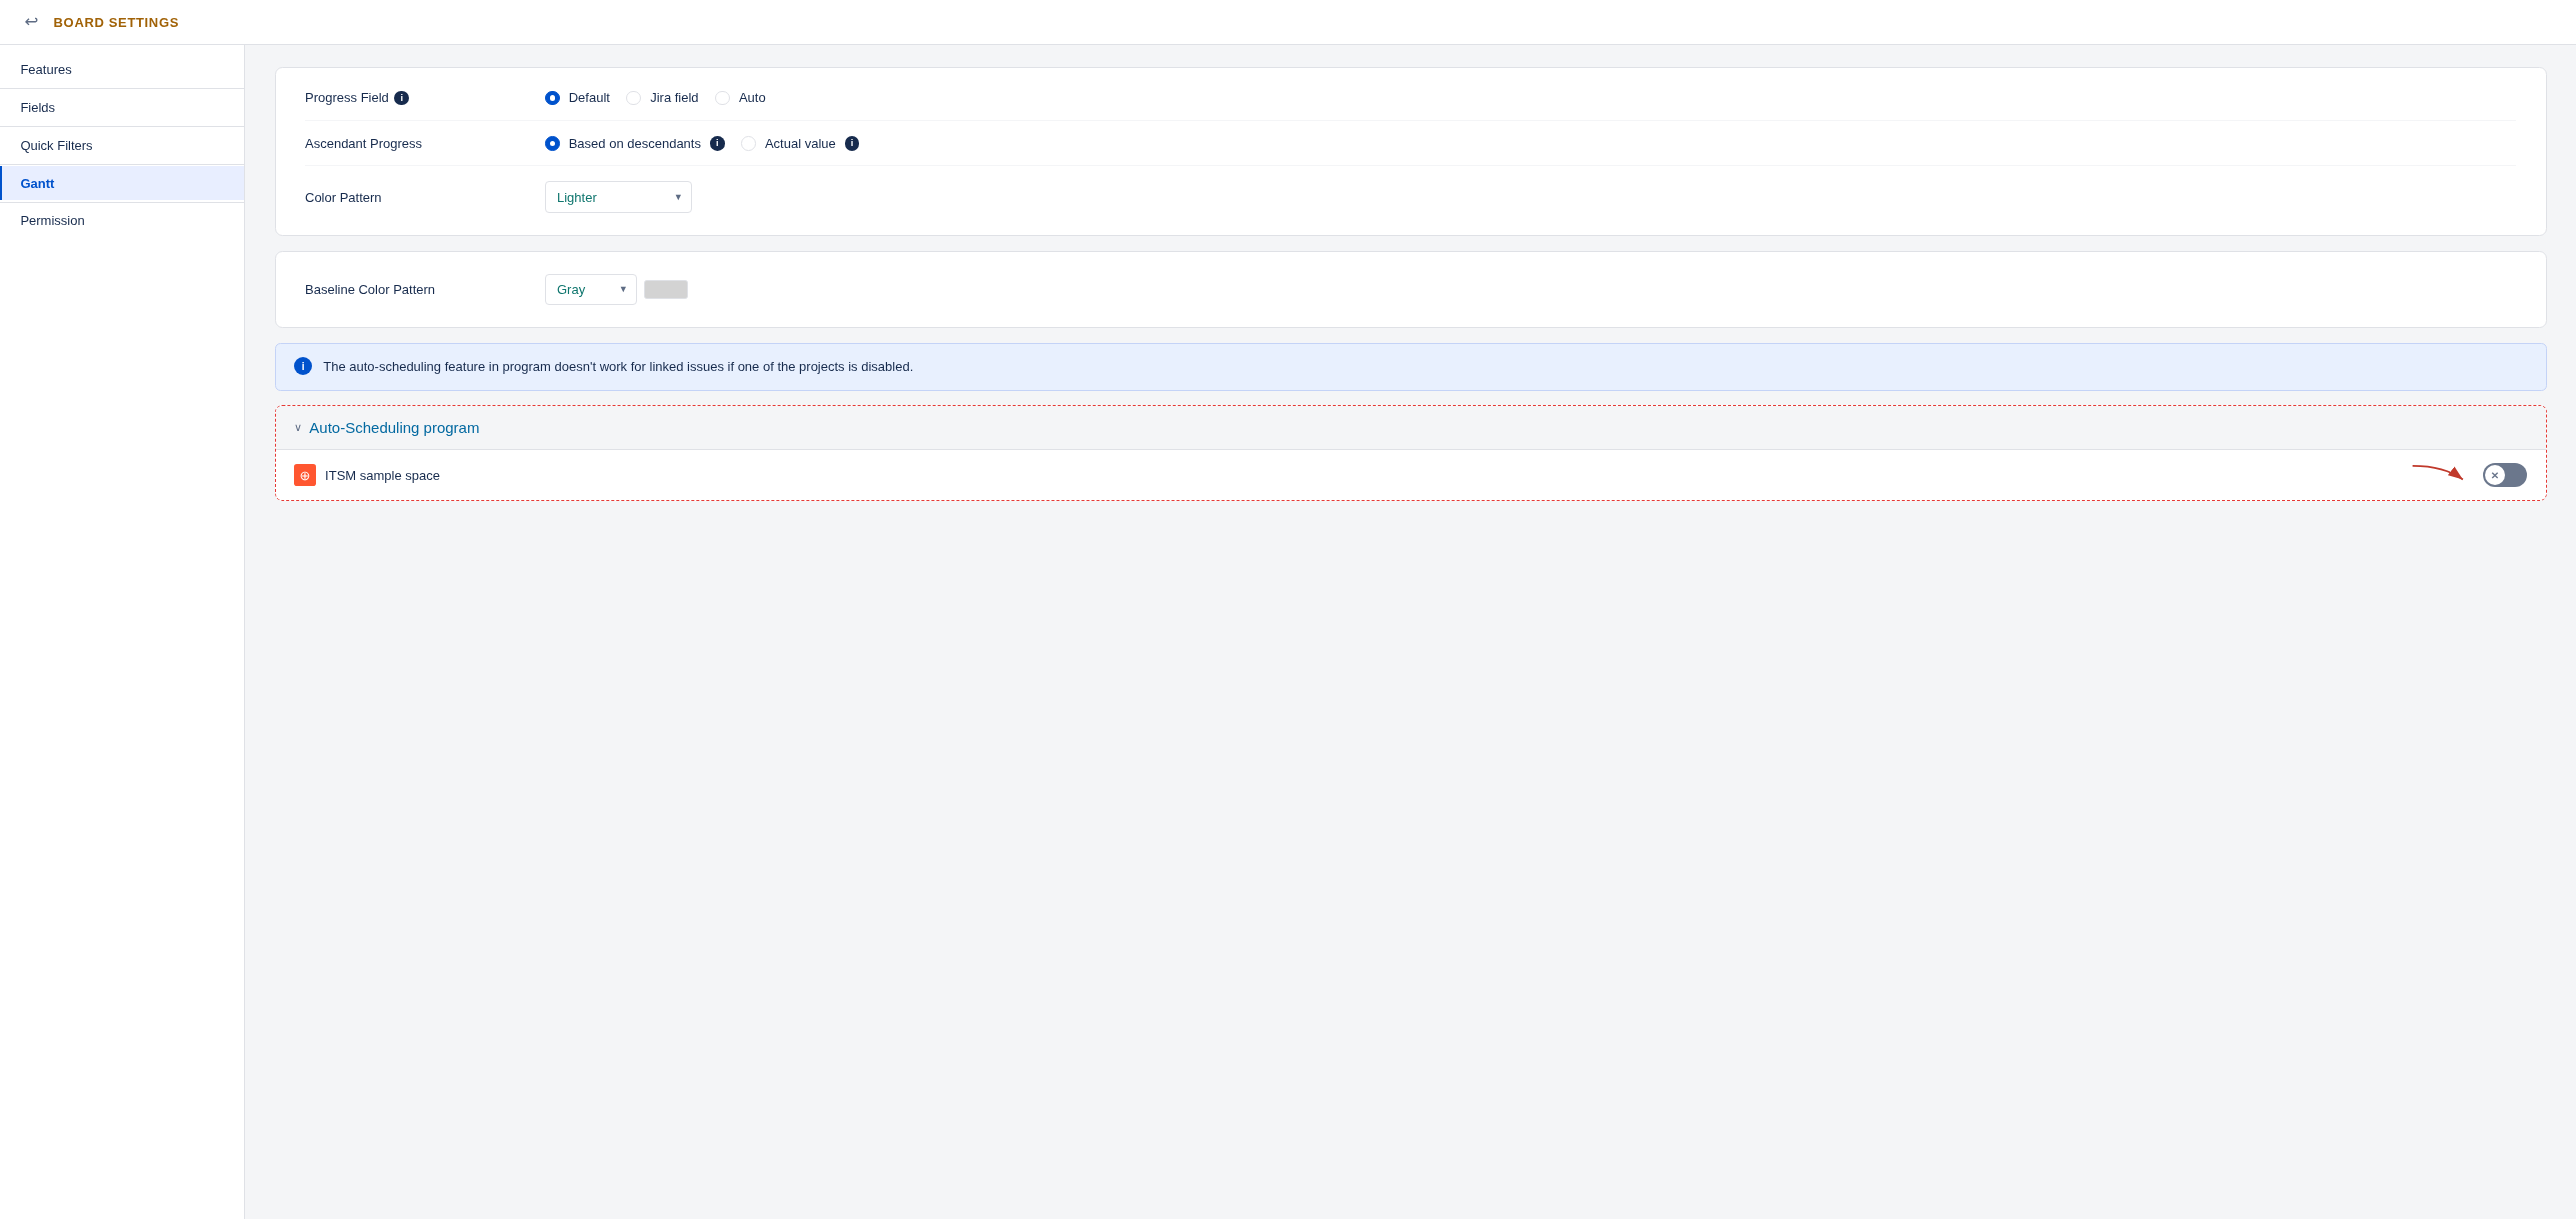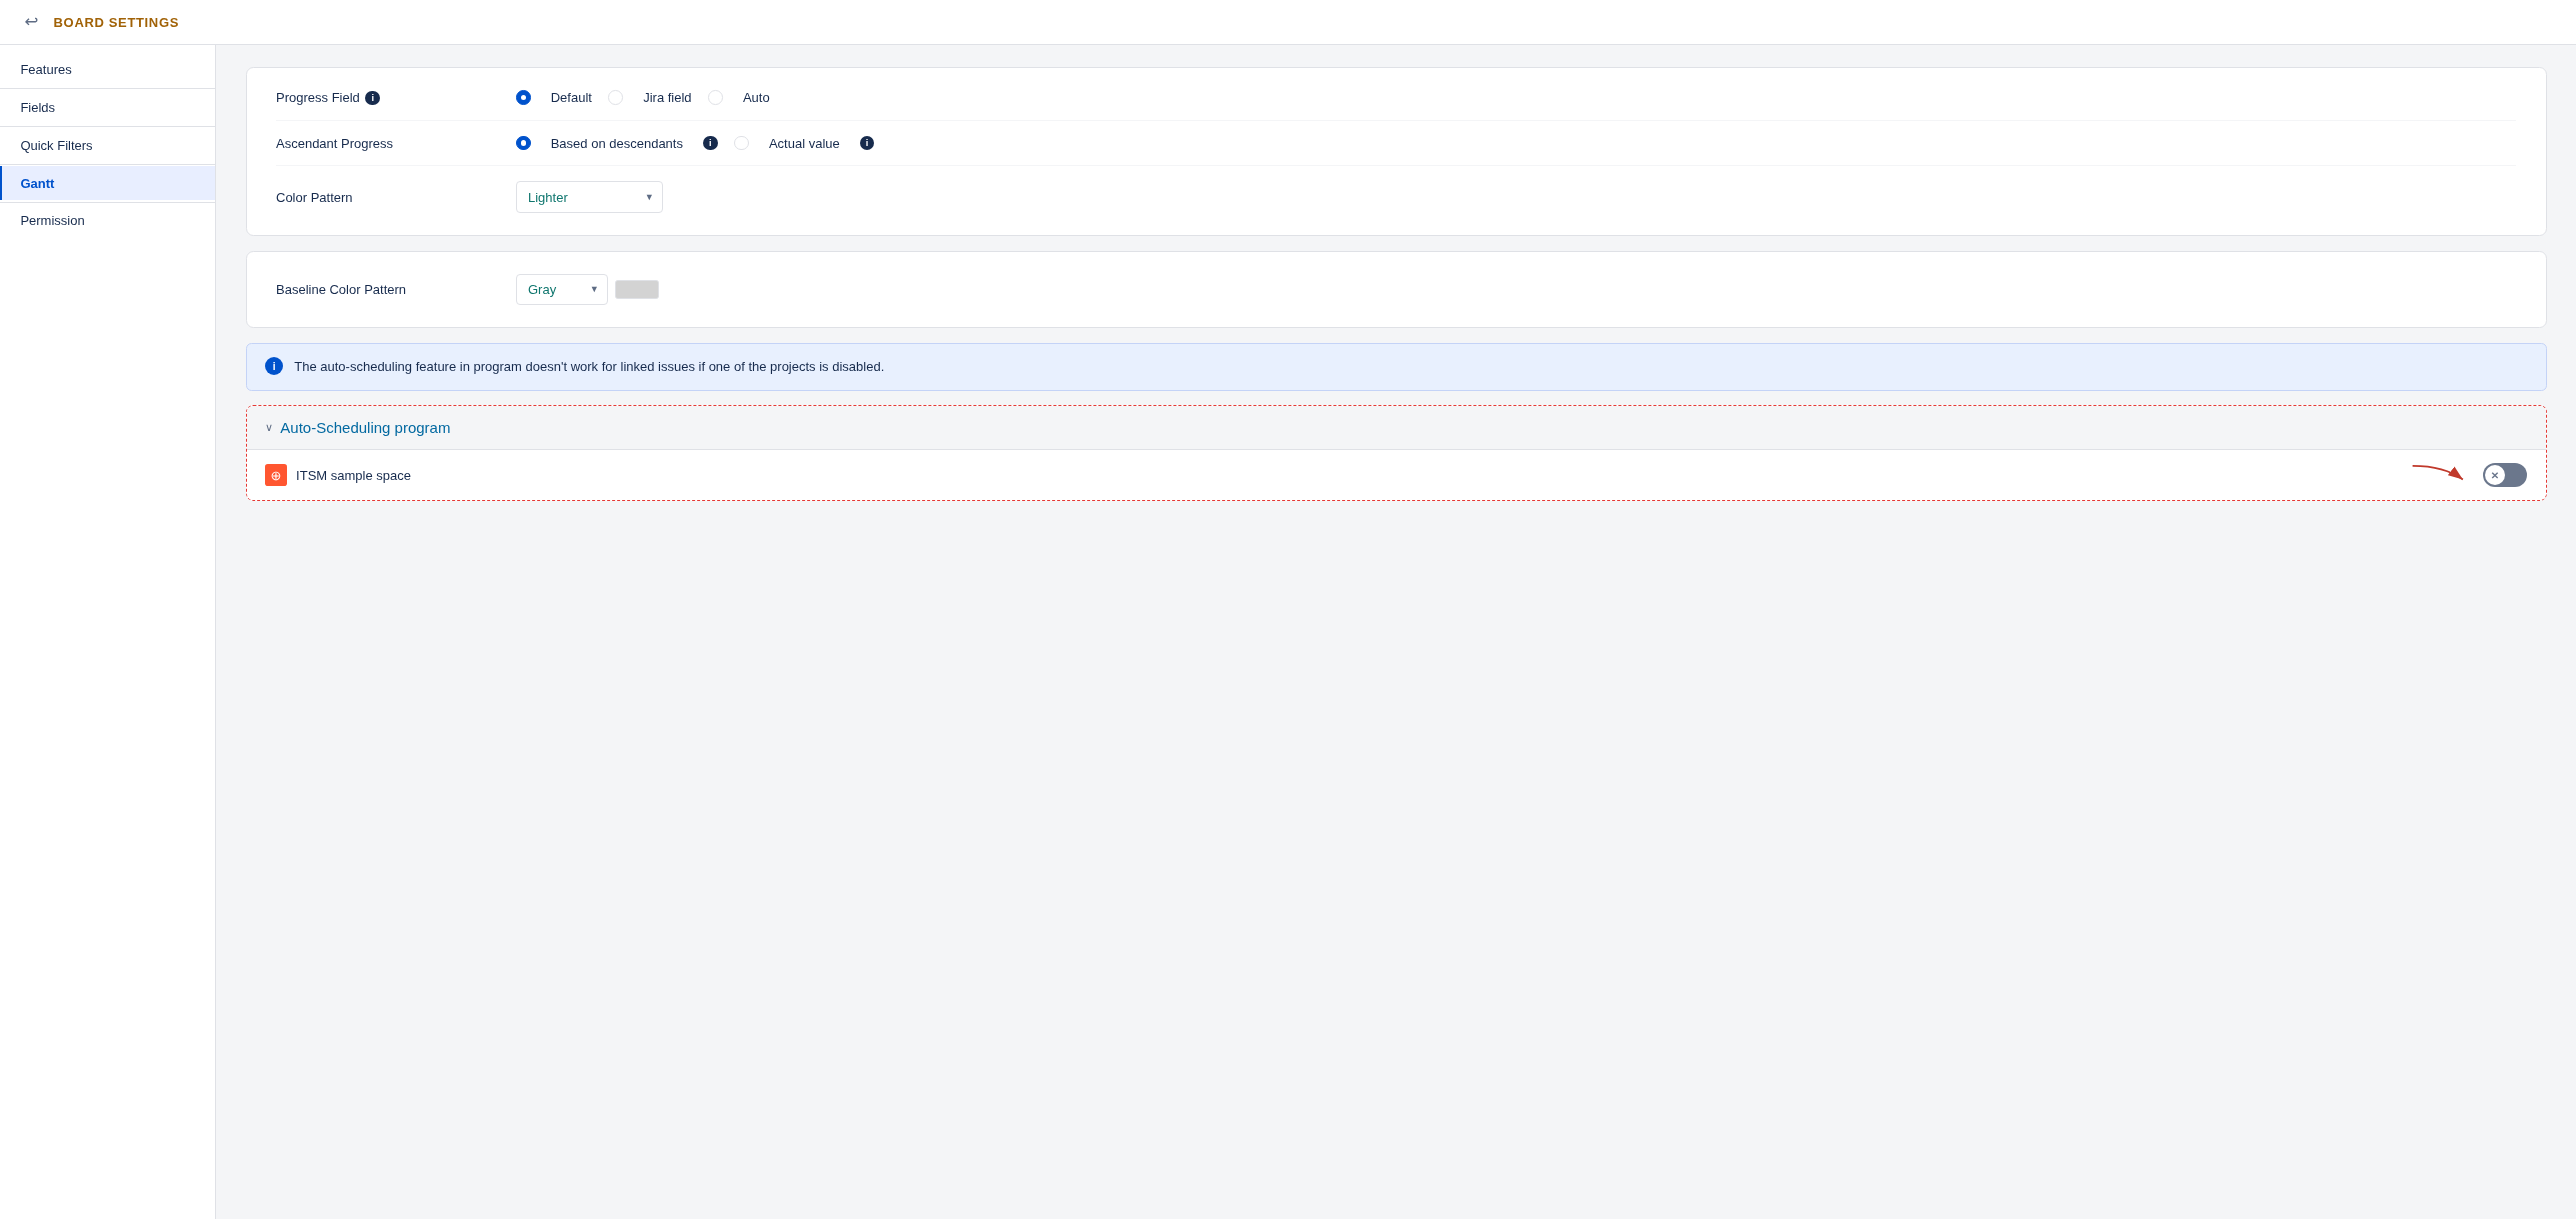--- a/index.html
+++ b/index.html
@@ -45,21 +45,21 @@
       text-transform: uppercase;
     }
 
     .main-layout {
       display: flex;
       flex: 1;
       overflow: hidden;
     }
 
     .sidebar {
-      width: 216px;
+      width: 245px;
       background: #fff;
       border-right: 0.9px solid #dfe1e6;
       padding: 7.4px 0;
       flex-shrink: 0;
     }
 
     .sidebar-item {
       padding: 9.2px 18.4px;
       cursor: pointer;
       color: #172b4d;
@@ -128,22 +128,22 @@
     }
 
     .radio-group {
       display: flex;
       align-items: center;
       gap: 16.6px;
     }
 
     .radio-option {
       display: flex;
-      align-items: flex-start;
-      gap: 20px;
+      align-items: flex-end;
+      gap: 9px;
       cursor: pointer;
     }
 
     .radio-input {
       width: 14.7px;
       height: 14.7px;
       border-radius: 50%;
       border: 1.8px solid #dfe1e6;
       background: #fff;
       display: flex;

